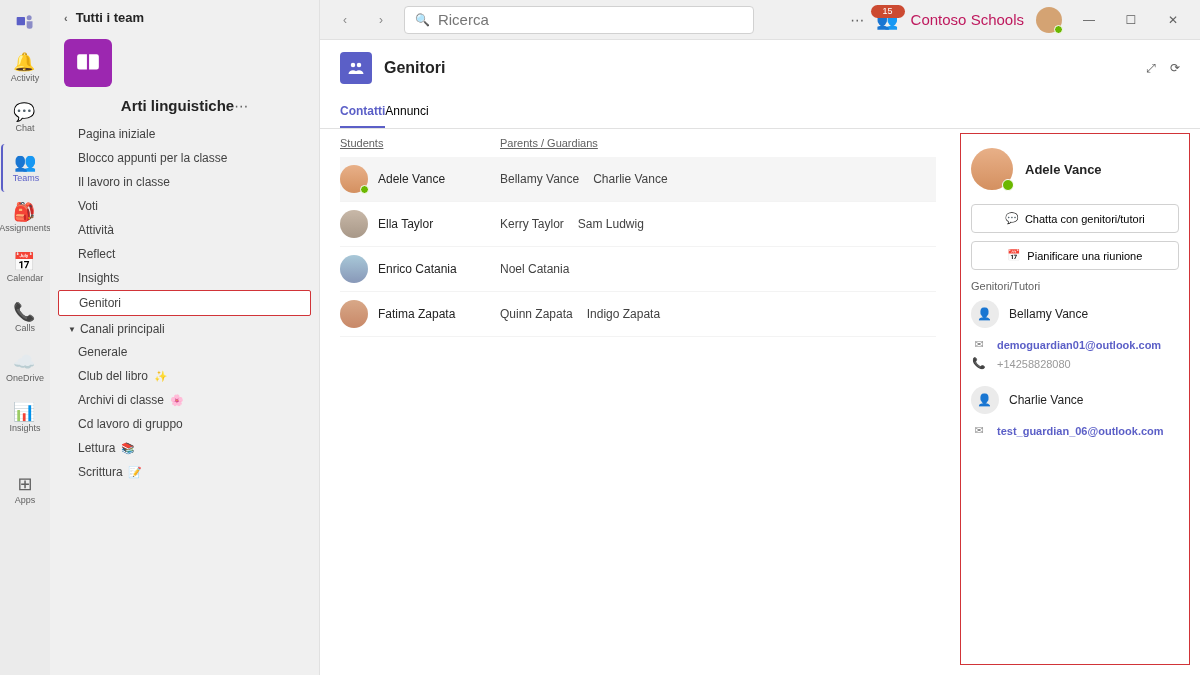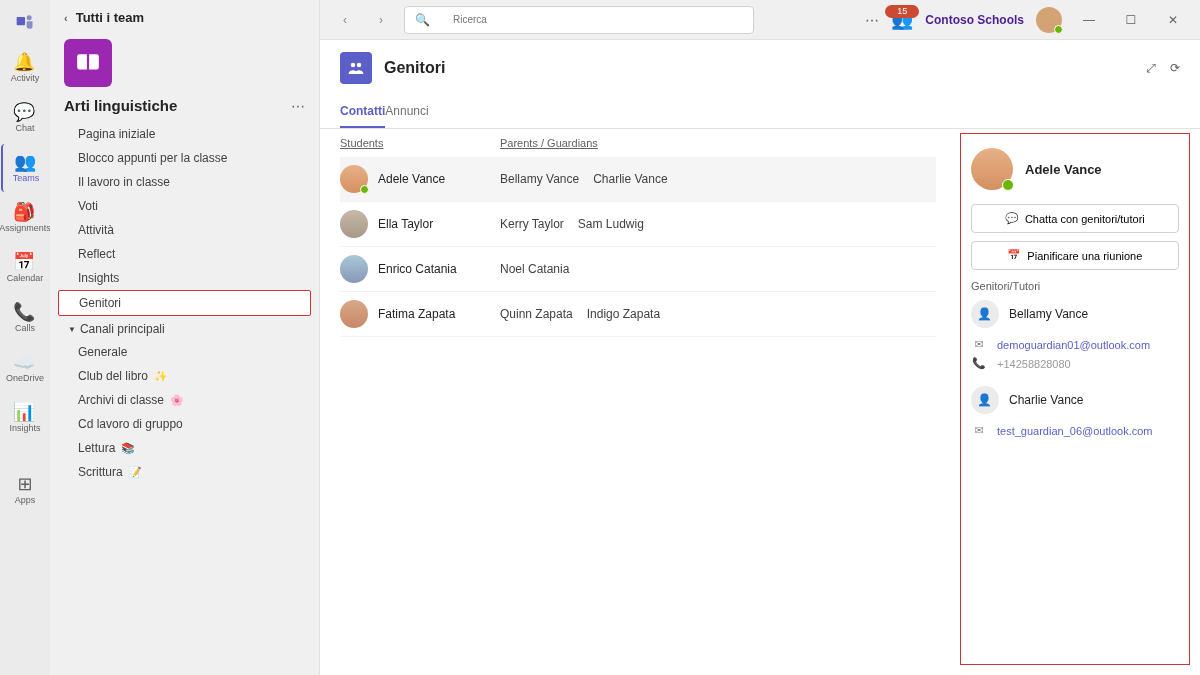--- a/index.html
+++ b/index.html
@@ -13,56 +13,56 @@
 .app-rail-item .icon { font-size: 18px; line-height: 1; }
 .app-rail-item .label { font-size: 9px; margin-top: 2px; }
 .app-rail-logo { width: 28px; height: 28px; margin-bottom: 6px; display:flex; align-items:center; justify-content:center; }
 
 
 .nav-col { width: 270px; background: #f0f0f0; border-right: 1px solid #e1e1e1; display:flex; flex-direction:column; }
 .nav-header { display:flex; align-items:center; padding: 10px 14px; gap:8px; font-size:13px; font-weight:600; }
 .nav-header .chev { font-size:11px; color:#616161; }
 .team-tile { width:48px; height:48px; background:#9c27b0; border-radius:6px; margin:4px 14px 8px; display:flex; align-items:center; justify-content:center; }
 .team-tile svg { fill:#fff; }
-.team-name-row { display:flex; align-items:center; justify-content:space-between; padding: 2px 14px 8px; }
+.team-name-row { display:flex; align-items:center; justify-content:center; padding: 2px 14px 8px; }
 .team-name { font-size:15px; font-weight:600; }
 .more-dots { color:#616161; cursor:pointer; font-size:14px; }
 .nav-list { padding: 0 8px; }
 .nav-item { padding: 5px 8px 5px 20px; font-size:12px; color:#424242; cursor:pointer; border-radius:3px; display:flex; align-items:center; gap:6px; }
 .nav-item.highlight { background:#fff; border:1px solid #d13438; border-radius:2px; }
 .nav-section { padding: 6px 8px 4px 10px; font-size:12px; color:#424242; display:flex; align-items:center; gap:4px; cursor:pointer; }
 .nav-section .tri { font-size:8px; }
 .emoji { font-size:11px; }
 
 
 .main { flex:1; display:flex; flex-direction:column; background:#fff; }
 
 
 .titlebar { height:40px; background:#f0f0f0; display:flex; align-items:center; padding:0 12px; gap:10px; border-bottom:1px solid #e1e1e1; }
 .titlebar .navbtn { width:26px; height:26px; display:flex; align-items:center; justify-content:center; color:#888; cursor:pointer; }
 .search { flex:0 0 350px; height:28px; background:#fff; border:1px solid #d1d1d1; border-radius:4px; display:flex; align-items:center; padding:0 10px; gap:8px; color:#616161; }
-.search input { border:none; outline:none; flex:1; font-size:10px; background:transparent;margin-left:15px; }
+.search input { border:none; outline:none; flex:1; font-size:15px; background:transparent; }
 .titlebar-right { margin-left:auto; display:flex; align-items:center; gap:12px; }
 .badge-wrap { position:relative; }
 .badge { position:absolute; top:-4px; right:-6px; background:#cc4a31; color:#fff; font-size:9px; border-radius:8px; padding:0 12px; line-height:13px; min-width:14px; text-align:center; }
-.org-name { font-size:12px; color:#4c1d95;font-weight:bold; }
+.org-name { font-size:15px; color:#be185d; }
 .avatar-small { width:26px; height:26px; border-radius:50%; background:#d4a373; position:relative; }
 .presence-dot { width:9px; height:9px; border-radius:50%; background:#6bb700; border:1.5px solid #fff; position:absolute; bottom:-1px; right:-1px; }
 .win-btn { width:30px; height:30px; display:flex; align-items:center; justify-content:center; color:#616161; cursor:pointer; }
 
 
 .page-head { display:flex; align-items:center; padding:12px 20px; gap:12px; }
 .page-icon { width:32px; height:32px; background:#5b5fc7; border-radius:4px; display:flex; align-items:center; justify-content:center; }
 .page-title { font-size:16px; font-weight:600; }
 .page-head-right { margin-left:auto; display:flex; gap:14px; color:#616161; }
 .page-head-right span { cursor:pointer; }
 
 
 .tabs { display:flex; padding:0 20px; border-bottom:1px solid #e1e1e1; }
-.tab { padding:8px 0; font-size:12px; color:#737373; cursor:pointer; border-bottom:2px solid transparent; }
+.tab { padding:8px 0; font-size:12px; color:#000000; cursor:pointer; border-bottom:2px solid transparent; }
 .tab.active { color:#5b5fc7; border-bottom-color:#5b5fc7; font-weight:600; }
 
 
 .content { flex:1; display:flex; overflow:hidden; }
 .table-area { flex:1; padding:0 20px; overflow:auto; }
 .col-headers { display:flex; padding:8px 0; font-size:11px; color:#616161;text-decoration:underline; }
 .col-headers .c1 { width:160px; }
 .table-row { display:flex; align-items:center; padding:8px 0; border-bottom:1px solid #f3f3f3; cursor:pointer; }
 .table-row.selected { background:#f5f5f5; }
 .student-cell { width:160px; display:flex; align-items:center; gap:10px; }
@@ -76,21 +76,21 @@
 .detail-avatar { width:42px; height:42px; border-radius:50%; background:linear-gradient(#e8b088,#d49060); position:relative; }
 .detail-name { font-size:13px; font-weight:600; }
 .detail-btn { width:100%; border:1px solid #d1d1d1; background:#fff; padding:7px 4px; border-radius:4px; font-size:11px; display:flex; align-items:center; justify-content:center; gap:6px; margin-bottom:8px; cursor:pointer; }
 .section-label { font-size:11px; color:#616161; margin:10px 0 8px; }
 .guardian-block { margin-bottom:16px; }
 .guardian-name-row { display:flex; align-items:center; gap:10px; margin-bottom:10px; }
 .guardian-icon { width:28px; height:28px; border-radius:50%; background:#ebebeb; display:flex; align-items:center; justify-content:center; color:#616161; }
 .guardian-name { font-size:12px; }
 .contact-row { display:flex; align-items:center; gap:10px; font-size:11px; margin:6px 0; }
 .contact-row .ci { width:16px; text-align:center; color:#888; }
-.contact-row .email { color:#5b5fc7; }
+.contact-row .email { color:#5b5fc7;font-weight:bold; }
 .contact-row .phone { color:#999; }
 </style>
 </head>
 <body>
 
 <div class="root">
 
   <div class="app-rail">
     <div class="app-rail-logo">
       <svg width="20" height="20" viewBox="0 0 24 24">

